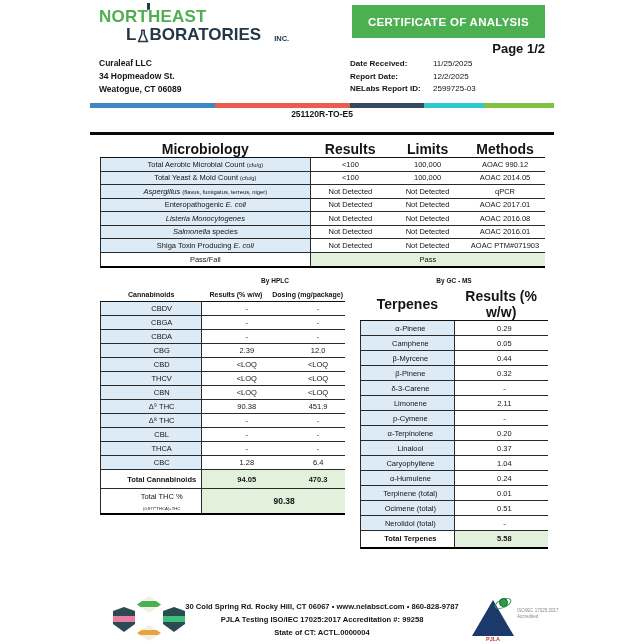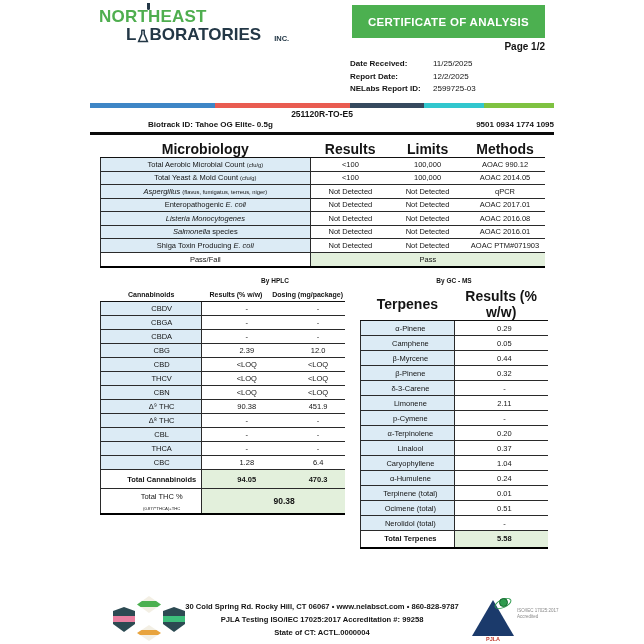--- a/index.html
+++ b/index.html
@@ -9,21 +9,21 @@
 
   
   .logo { position:absolute; left:99px; top:8px; }
   .logo-l1 { font-size:17px; font-weight:800; color:var(--brand-green,#4FAE4F); letter-spacing:.2px; line-height:1; position:relative; }
   .tube { position:absolute; left:48px; top:-5px; width:3px; height:7px; background:var(--brand-navy,#233746); border-radius:0 0 2px 2px; }
   .logo-l2 { display:flex; align-items:flex-end; margin-left:27px; margin-top:1px; font-size:17px; font-weight:800; color:var(--brand-navy,#233746); line-height:1; }
   .flask { width:12px; height:14px; margin:0 0 0 1px; }
   .logo-inc { font-size:7.5px; font-weight:700; margin-left:13px; padding-bottom:1px; }
 
   .banner { position:absolute; left:352px; top:5px; width:193px; height:33px; display:flex; align-items:center; justify-content:center; background:var(--banner-green,#4CAF50); color:#fff; font-weight:800; font-size:11.5px; letter-spacing:.3px; }
-  .page-num { position:absolute; left:352px; top:41px; width:193px; text-align:right; font-size:10px; font-weight:700; }
+  .page-num { position:absolute; left:352px; top:41px; width:193px; text-align:right; font-size:13px; font-weight:700; }
 
   .client { position:absolute; left:99px; top:57px; font-size:8.5px; font-weight:600; line-height:13px; }
   .meta { position:absolute; left:350px; top:58px; font-size:8px; line-height:12.5px; }
   .meta-row { display:flex; }
   .meta-label { width:83px; font-weight:600; }
   .meta-value { font-weight:400; }
 
   
   .bar { position:absolute; left:90px; top:103px; width:464px; height:4.5px; display:flex; }
   .bs1{width:27%;background:var(--bar-blue,#3E86C6);} .bs2{width:29%;background:var(--bar-red,#E95C51);}
@@ -98,20 +98,25 @@
           <path d="M4.3 1.2 H7.7 M4.8 1.2 V5 L1.6 12.6 H10.4 L7.2 5 V1.2" fill="none" stroke="#233746" stroke-width="1.5"></path>
         </svg>
       <span>BORATORIES</span>
       <span class="logo-inc">INC.</span>
     </div>
   </div>
 
   <div class="banner">CERTIFICATE OF ANALYSIS</div>
   <div class="page-num">Page 1/2</div>
 
+  <div class="client">
+    <div>Curaleaf LLC</div>
+    <div>34 Hopmeadow St.</div>
+    <div>Weatogue, CT 06089</div>
+  </div>
 
   <div class="meta">
     <div class="meta-row">
         <span class="meta-label">Date Received:</span>
         <span class="meta-value">11/25/2025</span>
       </div>
     <div class="meta-row">
         <span class="meta-label">Report Date:</span>
         <span class="meta-value">12/2/2025</span>
       </div>
@@ -122,24 +127,20 @@
   </div>
 
   <div class="bar">
     <div class="bs1"></div>
     <div class="bs2"></div>
     <div class="bs3"></div>
     <div class="bs4"></div>
     <div class="bs5"></div>
   </div>
   <div class="sample-id">251120R-TO-E5</div>
-  <div class="biotrack">
-    <div class="lft"><span>Biotrack ID:</span> <span>Tahoe OG Elite- 0.5g</span></div>
-    <div>9501 0934 1774 1095</div>
-  </div>
   <div class="rule"></div>
 
   <div class="micro-wrap">
     <table class="micro">
       <colgroup>
           <col class="c0">
           <col class="c1">
           <col class="c2">
           <col class="c3">
         </colgroup>

